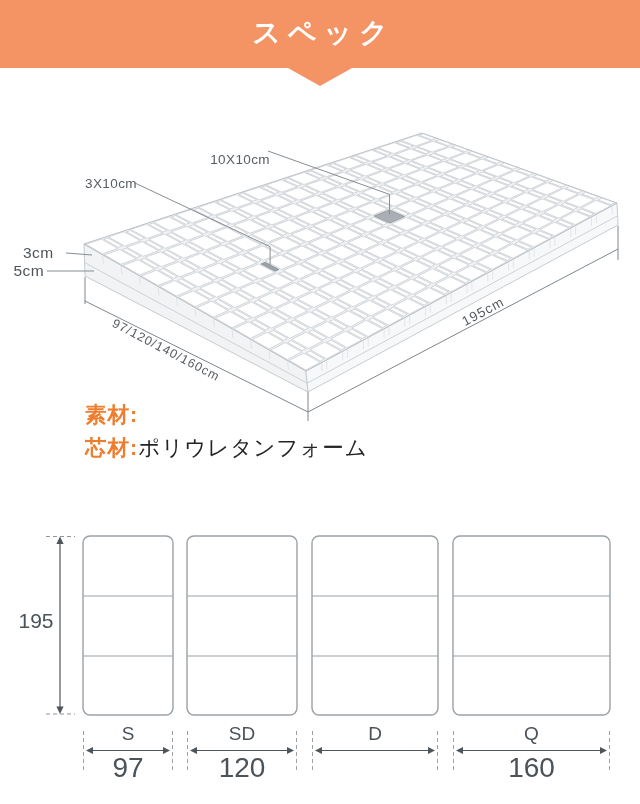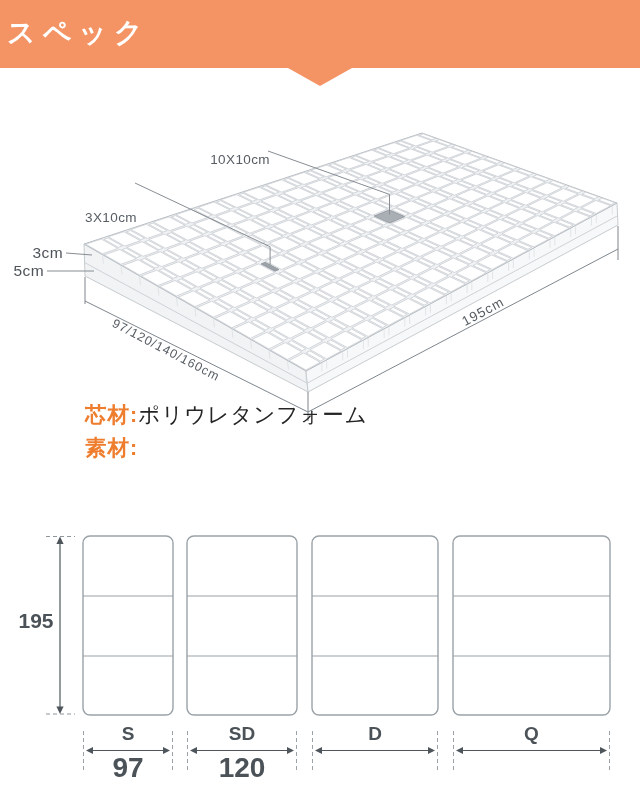--- a/index.html
+++ b/index.html
@@ -8,41 +8,41 @@
   }
   html,body{margin:0;padding:0;background:#ffffff;}
   .page{
     position:relative;width:640px;height:804px;background:#ffffff;overflow:hidden;
     font-family:"Liberation Sans","DejaVu Sans",sans-serif;
   }
   .banner{
     position:absolute;left:0;top:0;width:640px;height:68px;background:var(--banner);
   }
   .banner h1{
-    margin:0;height:68px;line-height:66px;
+    margin:0;height:68px;line-height:66px;text-align:center;
     font-family:"Liberation Serif","DejaVu Serif",serif;
     font-size:28px;font-weight:600;color:#ffffff;letter-spacing:7px;text-indent:7px;
   }
   .chevron{
     position:absolute;top:68px;left:288px;width:0;height:0;
     border-left:32px solid transparent;border-right:32px solid transparent;
     border-top:18px solid var(--banner);
   }
   svg.illu{position:absolute;left:0;top:0;pointer-events:none;}
   .lbl{
     position:absolute;color:#575d63;font-size:13.5px;letter-spacing:.4px;white-space:nowrap;
   }
   .lbl.big{font-size:15.5px;color:#4e545a;}
   .lbl.rot-l{transform:rotate(27.5deg);}
   .lbl.rot-r{transform:rotate(-28deg);}
   .materials{position:absolute;left:85px;top:399px;}
   .mat-row{font-size:21.5px;line-height:33px;letter-spacing:1px;white-space:nowrap;}
   .mat-orange{color:var(--accent);font-weight:bold;}
   .mat-dark{color:#242424;}
-  .chart-txt{position:absolute;color:#4b5258;text-align:center;white-space:nowrap;font-weight:bold;}
+  .chart-txt{position:absolute;color:#4b5258;text-align:center;white-space:nowrap;}
   .len-label{left:15px;top:609px;width:42px;font-size:21px;}
   .size-letter{top:723px;font-size:19px;}
   .size-number{top:752px;font-size:28px;}
 </style>
 </head>
 <body>
 
 <div class="page">
 
   <header class="banner">
@@ -511,38 +511,39 @@
         <path d="M435.0,750.5L428.0,747.0L428.0,754.0Z" fill="#4e565c" stroke="none" stroke-width="0" stroke-linejoin="round"></path>
         <line x1="453.5" y1="731" x2="453.5" y2="771" stroke="#9aa1a7" stroke-width="1" stroke-dasharray="4 3"></line>
         <line x1="609.5" y1="731" x2="609.5" y2="771" stroke="#9aa1a7" stroke-width="1" stroke-dasharray="4 3"></line>
         <line x1="459" y1="750.5" x2="604" y2="750.5" stroke="#4e565c" stroke-width="1.2"></line>
         <path d="M456.0,750.5L463.0,747.0L463.0,754.0Z" fill="#4e565c" stroke="none" stroke-width="0" stroke-linejoin="round"></path>
         <path d="M607.0,750.5L600.0,747.0L600.0,754.0Z" fill="#4e565c" stroke="none" stroke-width="0" stroke-linejoin="round"></path>
       </g>
   </svg>
 
   <div class="lbl" style="left:210px;top:152px;width:60px;text-align:right;">10X10cm</div>
-  <div class="lbl" style="left:85px;top:176px;width:50px;text-align:right;margin-top:34px;">3X10cm</div>
-  <div class="lbl big" style="left:23px;top:244px;width:40px;text-align:right;">3cm</div>
+  <div class="lbl" style="left:85px;top:176px;width:50px;text-align:right;">3X10cm</div>
+  <div class="lbl big" style="left:23px;top:244px;width:40px;text-align:left;">3cm</div>
   <div class="lbl big" style="left:8px;top:262px;width:36px;text-align:right;">5cm</div>
   <div class="lbl rot-l" style="left:76px;top:343px;width:180px;text-align:center;font-size:12.5px;letter-spacing:1px;">97/120/140/160cm</div>
   <div class="lbl rot-r" style="left:443px;top:304px;width:80px;text-align:center;letter-spacing:1px;">195cm</div>
 
   <div class="materials">
     <div class="mat-row">
-      <span class="mat-orange">芯材:</span><span class="mat-dark">ポリウレタンフォーム</span>
+      <span class="mat-orange">素材:</span>
     </div>
     <div class="mat-row">
-      <span class="mat-orange">素材:</span>
+      <span class="mat-orange">芯材:</span><span class="mat-dark">ポリウレタンフォーム</span>
     </div>
   </div>
 
   <div class="chart-txt len-label">195</div>
 
   <div class="chart-txt size-letter" style="left:83px;width:90px;">S</div>
   <div class="chart-txt size-letter" style="left:187px;width:110px;">SD</div>
   <div class="chart-txt size-letter" style="left:312px;width:126px;">D</div>
   <div class="chart-txt size-letter" style="left:453px;width:157px;">Q</div>
 
   <div class="chart-txt size-number" style="left:83px;width:90px;">97</div>
   <div class="chart-txt size-number" style="left:187px;width:110px;">120</div>
+  <div class="chart-txt size-number" style="left:453px;width:157px;">160</div>
 
 </div>
 
 </body></html>

